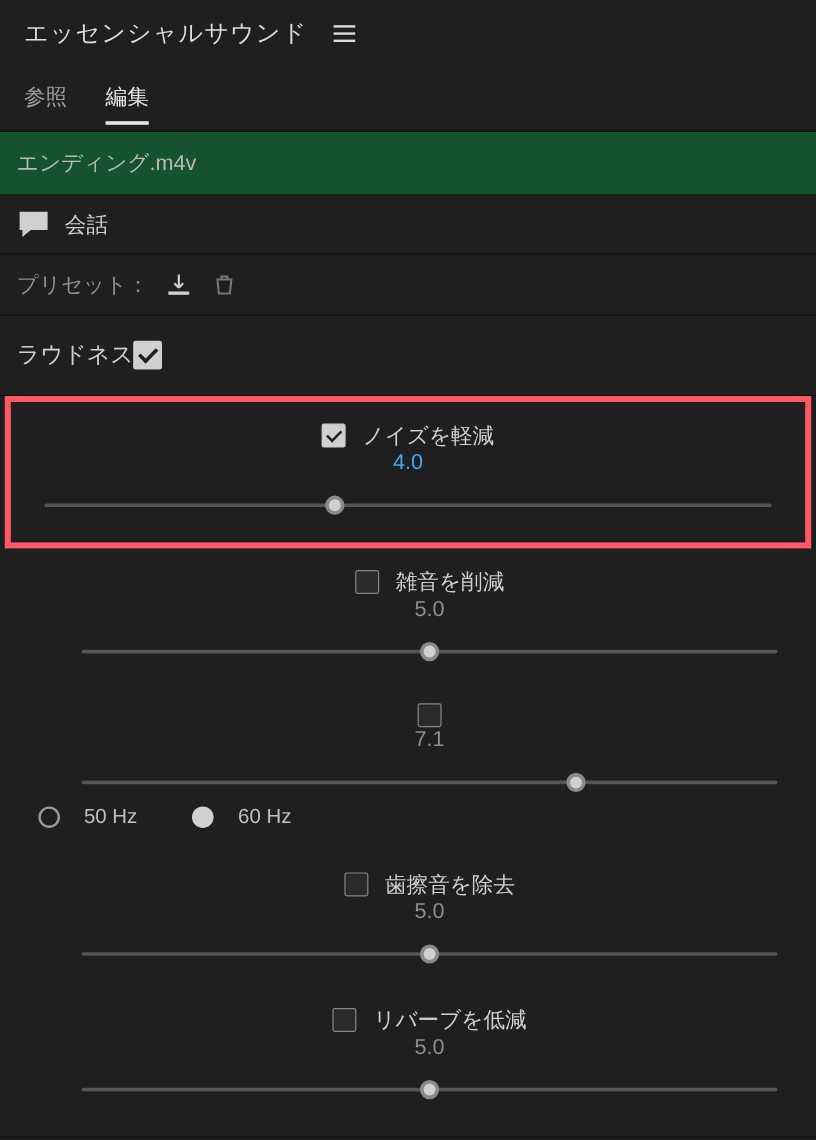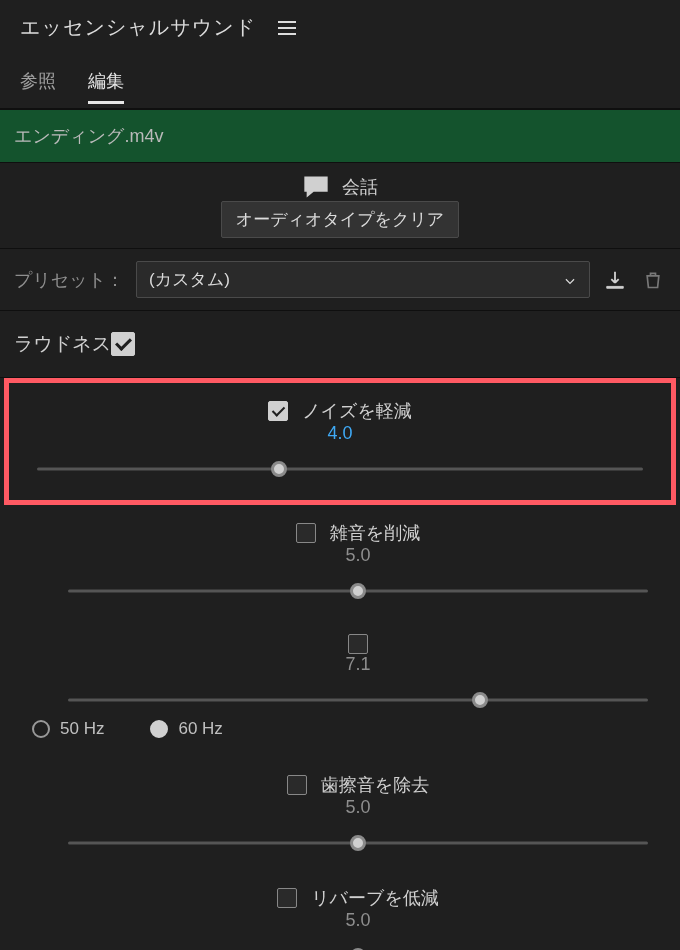--- a/index.html
+++ b/index.html
@@ -14,21 +14,21 @@
 
   
   .tabs { display:flex; padding:20px 20px 4px 20px; gap:32px; border-bottom:1px solid #0f0f0f;}
   .tab { font-size:18px; color:#a0a0a0; padding-bottom:8px; cursor:pointer; }
   .tab.active { color:#e6e6e6; border-bottom:3px solid #e6e6e6; }
 
   
   .clipname { padding:14px 14px; font-size:18px; color:#bababa; background:#14532d; border-bottom:1px solid #0f0f0f; border-top:1px solid #0f0f0f;}
 
   
-  .atype-row { display:flex; align-items:center; justify-content:space-between; padding:10px 14px; border-bottom:1px solid #0f0f0f;flex-direction:column;}
+  .atype-row { display:flex; align-items:center; justify-content:space-between; padding:10px 14px; border-bottom:1px solid #0f0f0f;}
   .atype-left { display:flex; align-items:center; gap:12px; }
   .speech-icon svg { width:28px; height:28px; fill:#d0d0d0; display:block;}
   .atype-left span.lbl { font-size:18px; color:#d0d0d0; }
   .btn-clear { background:#333333; border:1px solid #4a4a4a; color:#dcdcdc; font-size:17px; padding:6px 14px; border-radius:2px; cursor:pointer;}
 
   
   .preset-row { display:flex; align-items:center; padding:12px 14px; gap:12px; border-bottom:1px solid #0f0f0f;}
   .preset-label { font-size:18px; color:#8e8e8e; white-space:nowrap;}
   .preset-select { flex:1; display:flex; align-items:center; justify-content:space-between; background:#2a2a2a; border:1px solid #4a4a4a; padding:6px 12px; border-radius:2px; cursor:pointer;}
   .preset-select span { font-size:17px; color:#dcdcdc; }
@@ -58,21 +58,21 @@
   .param-left { display:flex; align-items:center; gap:14px;}
   .param-label { font-size:18px; color:#d0d0d0;}
   .param-value { font-size:18px; color:#8e8e8e;}
   .param-value.active { color:#3fa9f5; }
   .slider { position:relative; height:14px; }
   .slider .track { position:absolute; top:50%; left:0; right:0; height:3px; background:#555; border-radius:2px; transform:translateY(-50%);}
   .slider .thumb { position:absolute; top:50%; width:16px; height:16px; background:#d0d0d0; border:3px solid #8a8a8a; border-radius:50%; transform:translate(-50%,-50%); cursor:pointer;}
 
   
   .radio-row { display:flex; align-items:center; gap:46px; padding:4px 32px 18px 32px;}
-  .radio { display:flex; align-items:center; gap:10px; cursor:pointer;}
+  .radio { display:flex; align-items:center; gap:20px; cursor:pointer;}
   .radio .circle { width:18px; height:18px; border:2px solid #999; border-radius:50%; display:block;}
   .radio.selected .circle { background:#d0d0d0; border-color:#d0d0d0;}
   .radio span.lbl { font-size:17px; color:#c0c0c0;}
 </style>
 </head>
 <body>
 
 <div class="header">
   <h1>エッセンシャルサウンド</h1>
   <div class="hamburger">
@@ -91,33 +91,24 @@
 
 <div class="atype-row">
   <div class="atype-left">
     <span class="speech-icon">
       <svg viewBox="0 0 24 24">
           <path d="M2 3h20v13H10l-6 5v-5H2z"></path>
         </svg>
     </span>
     <span class="lbl">会話</span>
   </div>
-  <button class="btn-clear">オーディオタイプをクリア</button>
 </div>
 
 <div class="preset-row">
   <span class="preset-label">プリセット：</span>
-  <div class="preset-select">
-    <span>(カスタム)</span>
-    <span class="chev-down">
-      <svg viewBox="0 0 24 24">
-          <polyline points="5 9 12 16 19 9"></polyline>
-        </svg>
-    </span>
-  </div>
   <span class="iconbtn">
     <svg viewBox="0 0 24 24" width="22" height="22">
         <path d="M12 3v12m0 0l-4-4m4 4l4-4" stroke-width="2" fill="none"></path>
         <path d="M3 19h18v2H3z"></path>
       </svg>
   </span>
   <span class="iconbtn disabled">
     <svg viewBox="0 0 24 24" width="20" height="20">
         <path d="M5 7h14l-1.5 14h-11zM9 4h6v3H9z" fill="none" stroke-width="2"></path>
       </svg>

